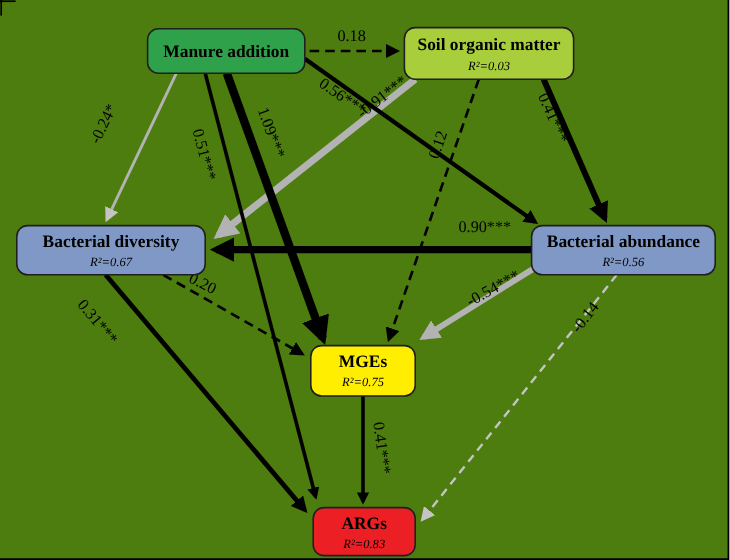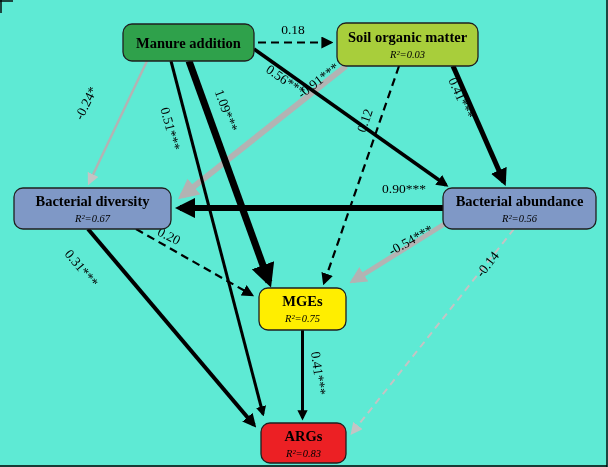--- a/index.html
+++ b/index.html
@@ -1,17 +1,17 @@
 <!DOCTYPE html>
 <html><head>
 <meta charset="utf-8">
 <style>
   html,body{margin:0;padding:0;background:#ffffff;}
   body{width:608px;height:467px;font-family:"Liberation Serif","DejaVu Serif",serif;}
-  .canvas{position:relative;width:608px;height:467px;background:#5eead4;overflow:hidden;}
+  .canvas{position:relative;width:608px;height:467px;background:#4d7c0f;overflow:hidden;}
   svg{display:block;}
   .node-rect{stroke:#1f1f1f;stroke-width:1.3;}
   .node-label{font-family:"Liberation Serif","DejaVu Serif",serif;font-weight:700;font-size:14.5px;fill:#000;text-anchor:middle;}
   .node-r2{font-family:"Liberation Serif","DejaVu Serif",serif;font-style:italic;font-size:10.5px;fill:#000;text-anchor:middle;}
   .edge-label{font-family:"Liberation Serif","DejaVu Serif",serif;font-size:13.5px;fill:#000;text-anchor:middle;}
   .frame{stroke:#000;stroke-width:1.4;}
 </style>
 </head>
 <body>
 

